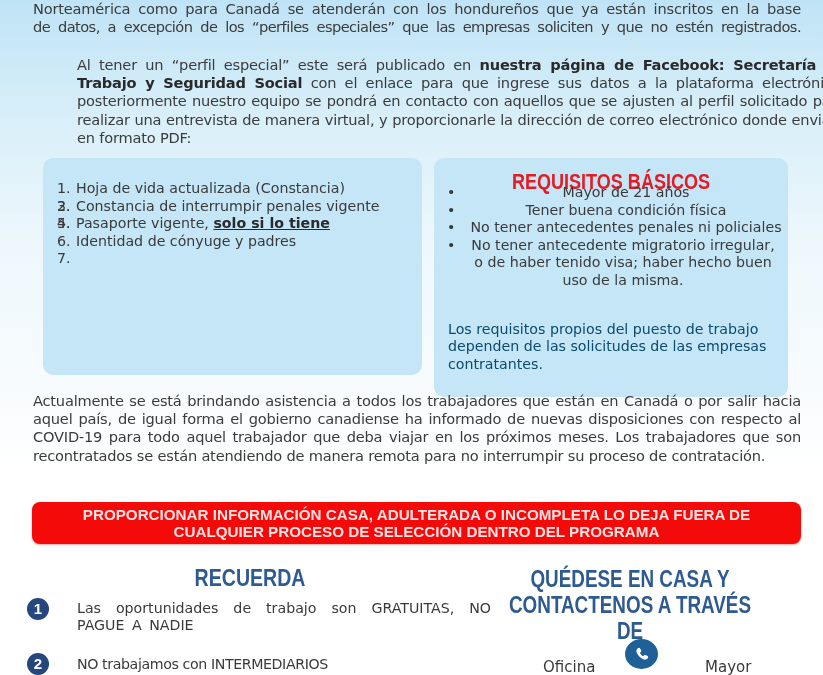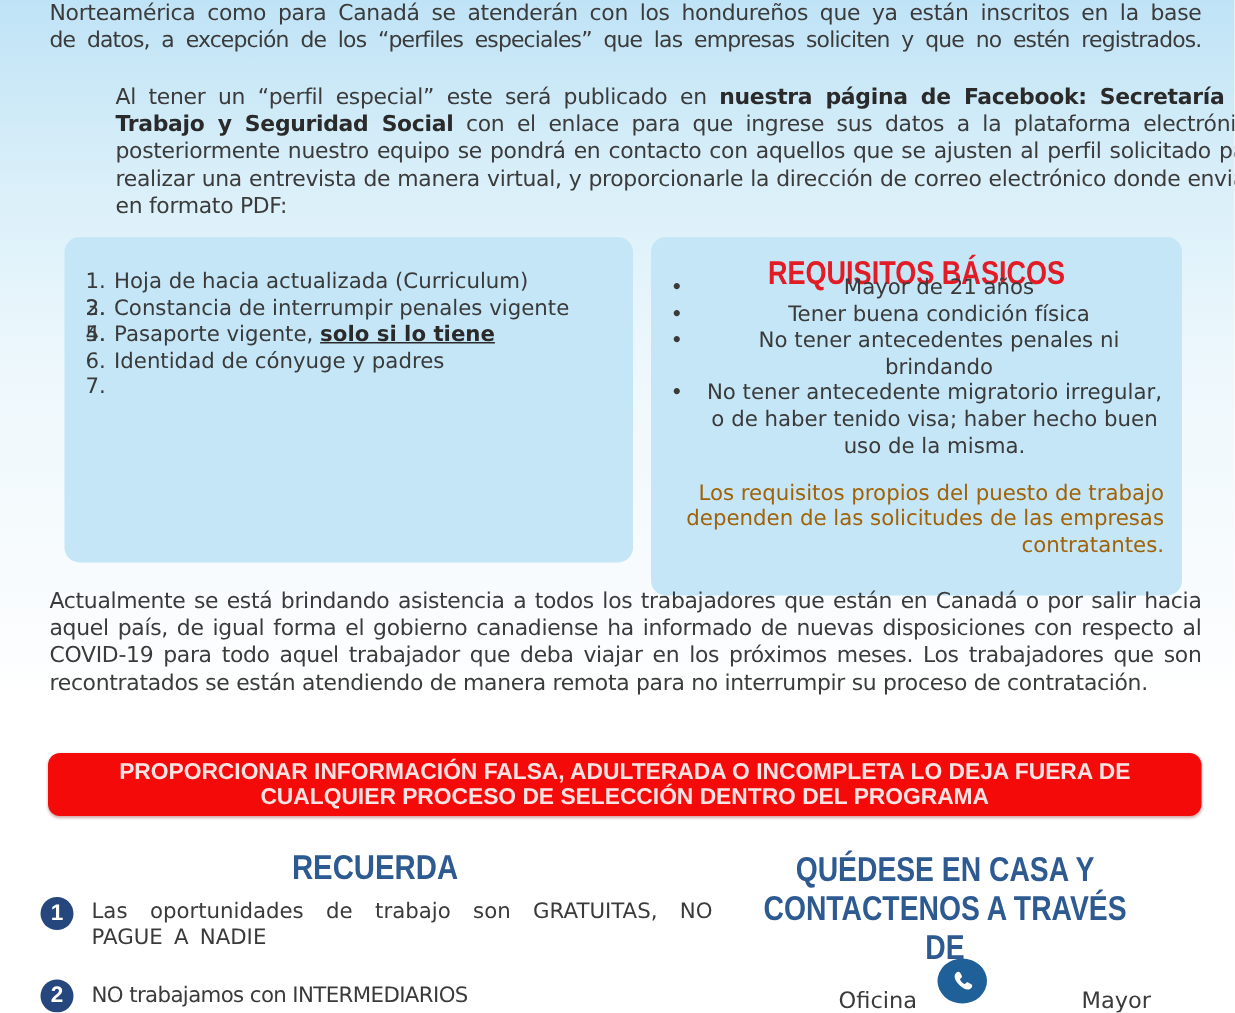--- a/index.html
+++ b/index.html
@@ -23,85 +23,85 @@
     .req-list li .num { position: absolute; left: 0; }
     .req-list li u { font-weight: bold; color: #2a2a2a; }
     .box-title {
       font-family: "Liberation Sans", sans-serif; font-weight: bold;
       color: #e21b24; font-size: 22px; text-align: center;
       transform: scaleX(0.82); letter-spacing: 0px;
     }
     .bullet-list { list-style: none; margin: 0; padding: 0; font-size: 14.2px; line-height: 17.6px; color: #3a3a3a; }
     .bullet-list li { position: relative; padding-left: 24px; }
     .bullet-list li::before { content: "•"; position: absolute; left: 3px; top: 0; }
-    .box-note { font-size: 14.2px; line-height: 17.4px; text-align: right; color: #a16207; }
+    .box-note { font-size: 14.2px; line-height: 17.4px; text-align: left; color: #0c4a6e; }
     .warn {
       position: absolute; left: 32px; top: 502px; width: 769px; height: 42px;
       background: #f50a0a; border-radius: 8px; color: #fbe3e3;
       font-family: "Liberation Sans", sans-serif; font-weight: bold;
       font-size: 15.2px; line-height: 17px; text-align: center;
       display: flex; align-items: center; justify-content: center;
       box-shadow: 0 1px 2px rgba(120,0,0,0.35);
     }
     .heading-blue {
       font-family: "Liberation Sans", sans-serif; font-weight: bold;
       color: #2e5a92; font-size: 23px; line-height: 26px; text-align: center;
     }
     .num-circle {
       position: absolute; width: 22px; height: 22px; border-radius: 50%;
       background: #25477d; color: #fff; font-family: "Liberation Sans", sans-serif;
       font-weight: bold; font-size: 15px; line-height: 22px; text-align: center;
     }
-    .remember-text { font-size: 14.2px; line-height: 17px; color: #3a3a3a; }
+    .remember-text { font-size: 14.2px; line-height: 17px; color: #3a3a3a; margin-left: 16px; }
     .phone-icon {
       position: absolute; left: 625px; top: 639px; width: 33px; height: 30px;
       border-radius: 50%; background: #1f6098;
     }
-    .contact-label { font-size: 15px; color: #3a3a3a; margin-left: 16px; }
+    .contact-label { font-size: 15px; color: #3a3a3a; }
   </style>
 </head>
 <body>
 
 <div class="abs para" style="left:33px; top:0px; width:768px;">
   <div style="text-align:justify; text-align-last:justify;">Norteamérica como para Canadá se atenderán con los hondureños que ya están inscritos en la base</div>
   <div style="text-align:justify; text-align-last:justify; letter-spacing:-0.55px;">de datos, a excepción de los “perfiles especiales” que las empresas soliciten y que no estén registrados.</div>
 </div>
 
 <div class="abs para" style="left:33px; top:56px; width:768px;margin-left:44px;">
   <span>Al tener un “perfil especial” este será publicado en </span><b>nuestra página de Facebook: Secretaría de Trabajo y Seguridad Social</b><span> con el enlace para que ingrese sus datos a la plataforma electrónica, posteriormente nuestro equipo se pondrá en contacto con aquellos que se ajusten al perfil solicitado para realizar una entrevista de manera virtual, y proporcionarle la dirección de correo electrónico donde enviará en formato PDF:</span>
 </div>
 
 <div class="box" style="left:43px; top:158px; width:379px; height:217px;">
   <ol class="req-list" style="position:absolute; left:14px; top:22px; width:360px;">
-    <li><span class="num">1.</span><span>Hoja de hacia actualizada (Curriculum)</span></li>
+    <li><span class="num">1.</span><span>Hoja de vida actualizada (Constancia)</span></li>
     <li><span class="num">2.</span></li>
     <li><span class="num">3.</span><span>Constancia de interrumpir penales vigente</span></li>
     <li><span class="num">4.</span></li>
     <li><span class="num">5.</span><span>Pasaporte vigente, </span><u>solo si lo tiene</u></li>
     <li><span class="num">6.</span><span>Identidad de cónyuge y padres</span></li>
     <li><span class="num">7.</span></li>
   </ol>
 </div>
 
 <div class="box" style="left:434px; top:158px; width:354px; height:239px;">
   <div class="box-title" style="position:absolute; left:0; top:11px; width:354px;">REQUISITOS BÁSICOS</div>
   <ul class="bullet-list" style="position:absolute; left:10px; top:26px; width:340px;text-align:center;">
     <li>Mayor de 21 años</li>
     <li>Tener buena condición física</li>
-    <li>No tener antecedentes penales ni brindando</li>
+    <li>No tener antecedentes penales ni policiales</li>
     <li style="width:310px;">No tener antecedente migratorio irregular, o de haber tenido visa; haber hecho buen uso de la misma.</li>
   </ul>
   <div class="box-note" style="position:absolute; left:14px; top:163px; width:328px;">Los requisitos propios del puesto de trabajo dependen de las solicitudes de las empresas contratantes.</div>
 </div>
 
 <div class="abs para" style="left:33px; top:392px; width:768px;">Actualmente se está brindando asistencia a todos los trabajadores que están en Canadá o por salir hacia aquel país, de igual forma el gobierno canadiense ha informado de nuevas disposiciones con respecto al COVID-19 para todo aquel trabajador que deba viajar en los próximos meses. Los trabajadores que son recontratados se están atendiendo de manera remota para no interrumpir su proceso de contratación.</div>
 
 <div class="warn">
   <div>
-    <div>PROPORCIONAR INFORMACIÓN FALSA, ADULTERADA O INCOMPLETA LO DEJA FUERA DE</div>
+    <div>PROPORCIONAR INFORMACIÓN CASA, ADULTERADA O INCOMPLETA LO DEJA FUERA DE</div>
     <div>CUALQUIER PROCESO DE SELECCIÓN DENTRO DEL PROGRAMA</div>
   </div>
 </div>
 
 <div class="abs heading-blue" style="left:150px; top:565px; width:200px; transform:scaleX(0.85);">RECUERDA</div>
 
 <div class="num-circle" style="left:27px; top:598px;">1</div>
 <div class="abs remember-text" style="left:61px; top:600px; width:414px; text-align:justify; word-spacing:3px;">Las oportunidades de trabajo son GRATUITAS, NO PAGUE A NADIE</div>
 
 <div class="num-circle" style="left:27px; top:653px;">2</div>

